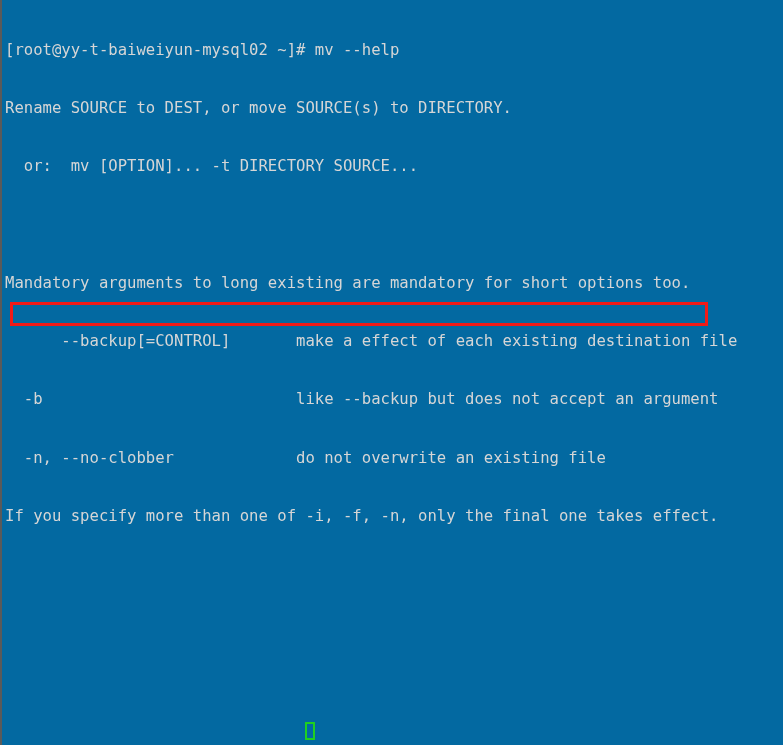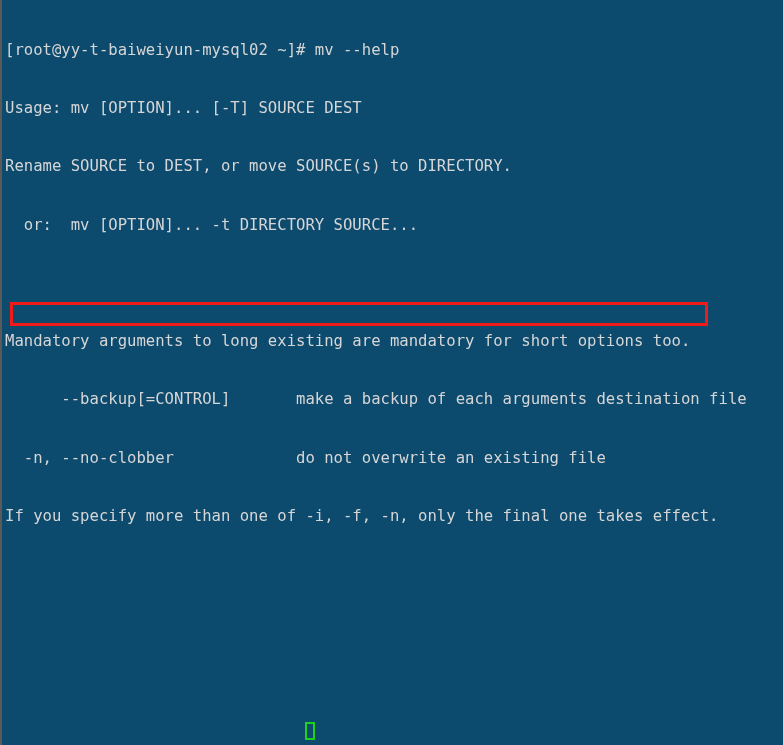--- a/index.html
+++ b/index.html
@@ -10,21 +10,21 @@
   body {
     width: 783px;
     height: 745px;
     overflow: hidden;
     font-family: "DejaVu Sans Mono", "Liberation Mono", monospace;
   }
   #terminal {
     position: relative;
     width: 783px;
     height: 745px;
-    background: #0c4a6e;
+    background: #0369a1;
     border-left: 2px solid #5a5a5a;
     box-sizing: border-box;
     overflow: hidden;
   }
   #screen {
     position: absolute;
     left: 3px;
     top: 2px;
     width: 778px;
     white-space: pre;
@@ -67,26 +67,26 @@
     box-sizing: border-box;
   }
 </style>
 </head>
 <body>
 
 <div id="terminal">
 
   <div id="screen">
     <span class="line">[root@yy-t-baiweiyun-mysql02 ~]# mv --help</span>
-    <span class="line">Usage: mv [OPTION]... [-T] SOURCE DEST</span>
     <span class="line">Rename SOURCE to DEST, or move SOURCE(s) to DIRECTORY.</span>
     <span class="line">  or:  mv [OPTION]... -t DIRECTORY SOURCE...</span>
     <span class="blank"></span>
     <span class="line">Mandatory arguments to long existing are mandatory for short options too.</span>
-    <span class="line">      --backup[=CONTROL]       make a backup of each arguments destination file</span>
+    <span class="line">      --backup[=CONTROL]       make a effect of each existing destination file</span>
+    <span class="line">  -b                           like --backup but does not accept an argument</span>
     <span class="line">  -n, --no-clobber             do not overwrite an existing file</span>
     <span class="line">If you specify more than one of -i, -f, -n, only the final one takes effect.</span>
     
     
     
     
     
     
     
     

